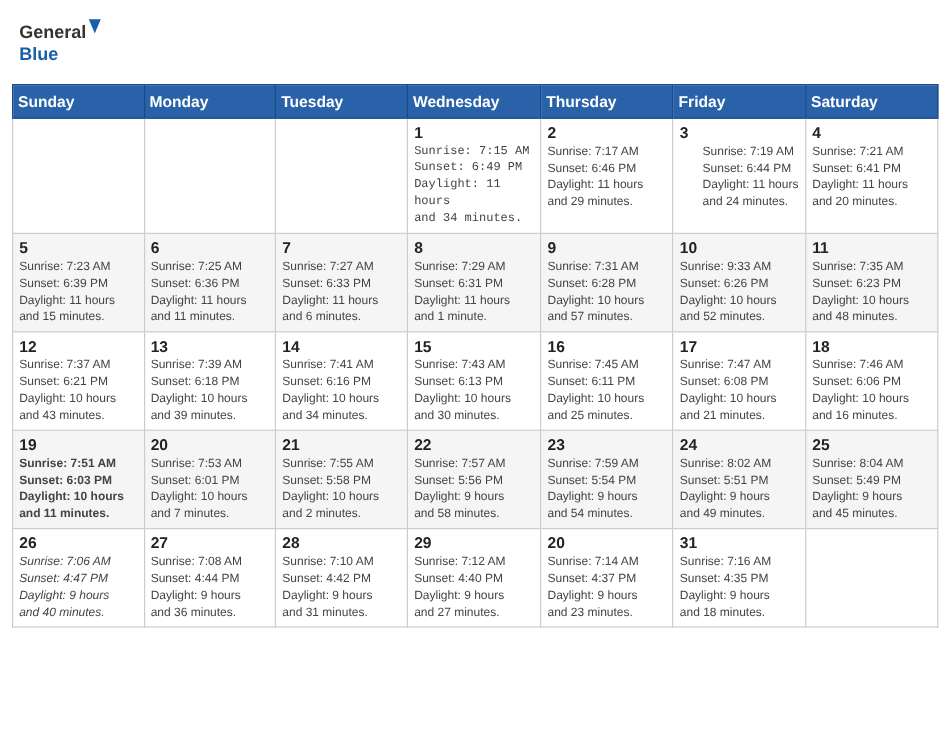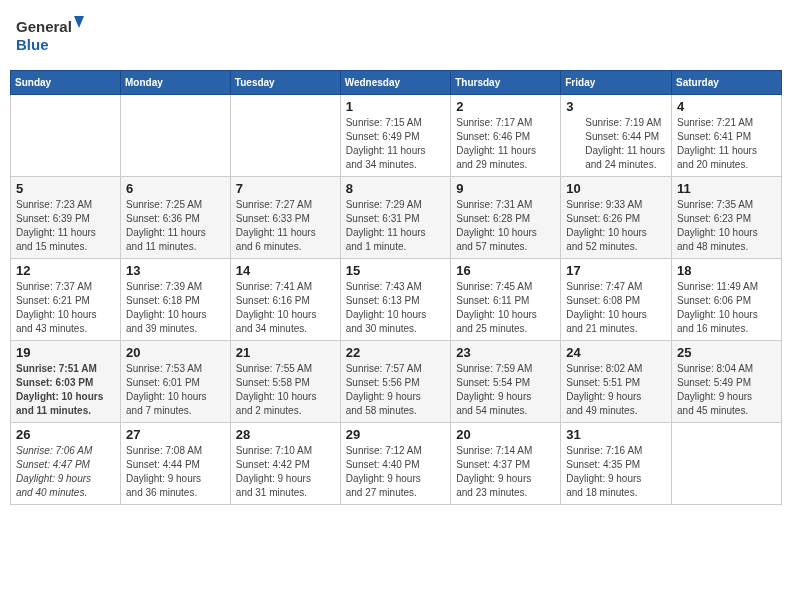--- a/index.html
+++ b/index.html
@@ -36,21 +36,21 @@
       color: #333;
     }
     .calendar {
       width: 100%;
       border-collapse: collapse;
       border: 1px solid #ccc;
     }
     .calendar th {
       background-color: #2962a8;
       color: #fff;
-      font-size: 10px;
+      font-size: 13px;
       font-weight: bold;
       padding: 6px 4px;
       text-align: left;
       border: 1px solid #1a4a8a;
     }
     .calendar td {
       vertical-align: top;
       border: 1px solid #ccc;
       padding: 4px 5px;
       font-size: 10.5px;
@@ -106,21 +106,21 @@
         <th>Saturday</th>
       </tr>
   </thead>
   <tbody id="calendar-body">
       <tr>
         <td class="empty-cell"></td>
         <td class="empty-cell"></td>
         <td class="empty-cell"></td>
         <td>
           <div class="day-number">1</div>
-          <div class="day-info" style="white-space: pre-line;">Sunrise: 7:15 AM
+          <div class="day-info" style="white-space: pre-line; font-family: Liberation Mono, monospace;">Sunrise: 7:15 AM
 Sunset: 6:49 PM
 Daylight: 11 hours
 and 34 minutes.</div>
         </td>
         <td>
           <div class="day-number">2</div>
           <div class="day-info" style="white-space: pre-line;">Sunrise: 7:17 AM
 Sunset: 6:46 PM
 Daylight: 11 hours
 and 29 minutes.</div>
@@ -229,21 +229,21 @@
         </td>
         <td>
           <div class="day-number">17</div>
           <div class="day-info" style="white-space: pre-line;">Sunrise: 7:47 AM
 Sunset: 6:08 PM
 Daylight: 10 hours
 and 21 minutes.</div>
         </td>
         <td>
           <div class="day-number">18</div>
-          <div class="day-info" style="white-space: pre-line;">Sunrise: 11:49 AM
+          <div class="day-info" style="white-space: pre-line;">Sunrise: 7:46 AM
 Sunset: 6:06 PM
 Daylight: 10 hours
 and 16 minutes.</div>
         </td>
       </tr>
       <tr>
         <td>
           <div class="day-number">19</div>
           <div class="day-info" style="white-space: pre-line; font-weight: bold;">Sunrise: 7:51 AM
 Sunset: 6:03 PM

